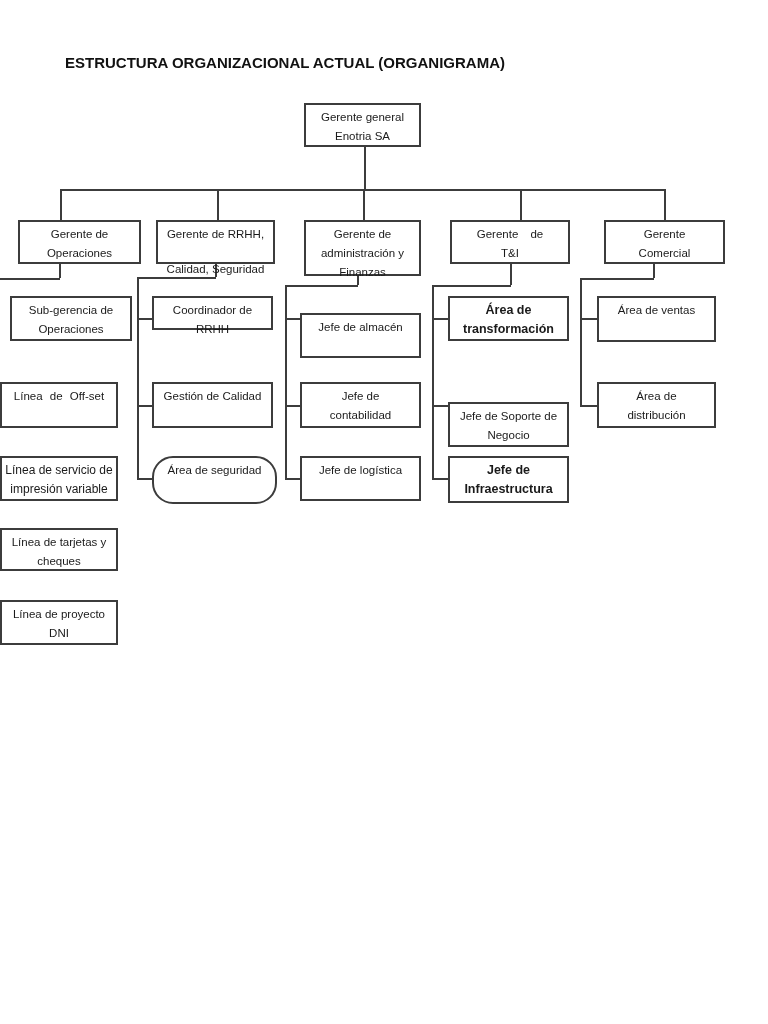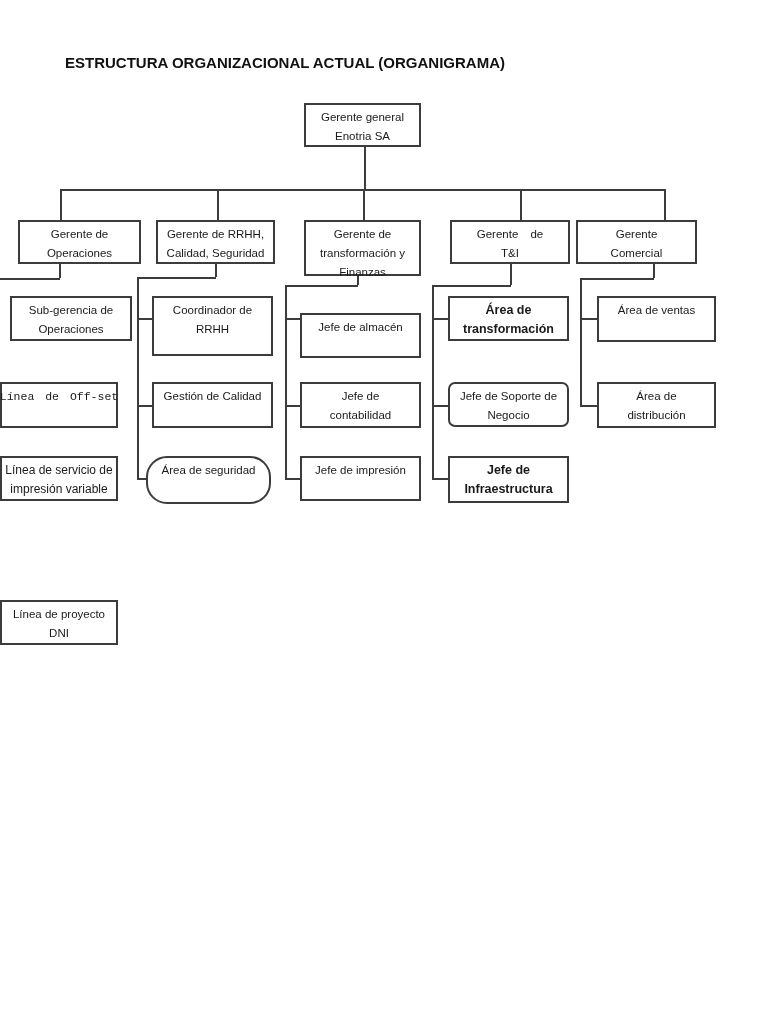--- a/index.html
+++ b/index.html
@@ -72,81 +72,85 @@
 
   <div class="box" style="left:304px;top:103px;width:117px;height:44px;">
     <span>Gerente general</span>
     <span>Enotria SA</span>
   </div>
 
   <div class="box" style="left:18px;top:220px;width:123px;height:44px;">
     <span>Gerente de</span>
     <span>Operaciones</span>
   </div>
-  <div class="box" style="left:156px;top:220px;width:119px;height:44px;">
+  <div class="box" style="left:156px;top:220px;width:119px;height:44px;gap:16px;">
     <span>Gerente de RRHH,</span>
     <span>Calidad, Seguridad</span>
   </div>
   <div class="box" style="left:304px;top:220px;width:117px;height:56px;">
     <span>Gerente de</span>
-    <span>transformación y</span>
+    <span>administración y</span>
     <span>Finanzas</span>
   </div>
   <div class="box" style="left:450px;top:220px;width:120px;height:44px;">
     <span class="ws1">Gerente de</span>
     <span>T&amp;I</span>
   </div>
-  <div class="box" style="left:576px;top:220px;width:121px;height:44px;">
+  <div class="box" style="left:604px;top:220px;width:121px;height:44px;">
     <span>Gerente</span>
     <span>Comercial</span>
   </div>
 
   <div class="box" style="left:10px;top:296px;width:122px;height:45px;">
     <span>Sub-gerencia de</span>
     <span>Operaciones</span>
   </div>
-  <div class="box" style="left:0px;top:382px;width:118px;height:46px;font-family:Liberation Mono, monospace;">
+  <div class="box" style="left:0px;top:382px;width:118px;height:46px;">
     <span class="ws2">Línea de Off-set</span>
   </div>
   <div class="box small" style="left:0px;top:456px;width:118px;height:45px;">
     <span>Línea de servicio de</span>
     <span>impresión variable</span>
   </div>
+  <div class="box" style="left:0px;top:528px;width:118px;height:43px;">
+    <span>Línea de tarjetas y</span>
+    <span>cheques</span>
+  </div>
   <div class="box" style="left:0px;top:600px;width:118px;height:45px;">
     <span>Línea de proyecto</span>
     <span>DNI</span>
   </div>
 
-  <div class="box" style="left:152px;top:296px;width:121px;height:60px;">
+  <div class="box" style="left:152px;top:296px;width:121px;height:34px;">
     <span>Coordinador de</span>
     <span>RRHH</span>
   </div>
   <div class="box" style="left:152px;top:382px;width:121px;height:46px;">
     <span>Gestión de Calidad</span>
   </div>
-  <div class="box" style="left:146px;top:456px;width:125px;height:48px;border-radius:21px;">
+  <div class="box" style="left:152px;top:456px;width:125px;height:48px;border-radius:21px;">
     <span>Área de seguridad</span>
   </div>
 
   <div class="box" style="left:300px;top:313px;width:121px;height:45px;">
     <span>Jefe de almacén</span>
   </div>
   <div class="box" style="left:300px;top:382px;width:121px;height:46px;">
     <span>Jefe de</span>
     <span>contabilidad</span>
   </div>
   <div class="box" style="left:300px;top:456px;width:121px;height:45px;">
-    <span>Jefe de impresión</span>
+    <span>Jefe de logística</span>
   </div>
 
   <div class="box bold" style="left:448px;top:296px;width:121px;height:45px;">
     <span>Área de</span>
     <span>transformación</span>
   </div>
-  <div class="box" style="left:448px;top:382px;width:121px;height:45px;border-radius:7px;">
+  <div class="box" style="left:448px;top:402px;width:121px;height:45px;">
     <span>Jefe de Soporte de</span>
     <span>Negocio</span>
   </div>
   <div class="box bold" style="left:448px;top:456px;width:121px;height:47px;">
     <span>Jefe de</span>
     <span>Infraestructura</span>
   </div>
 
   <div class="box" style="left:597px;top:296px;width:119px;height:46px;">
     <span>Área de ventas</span>

